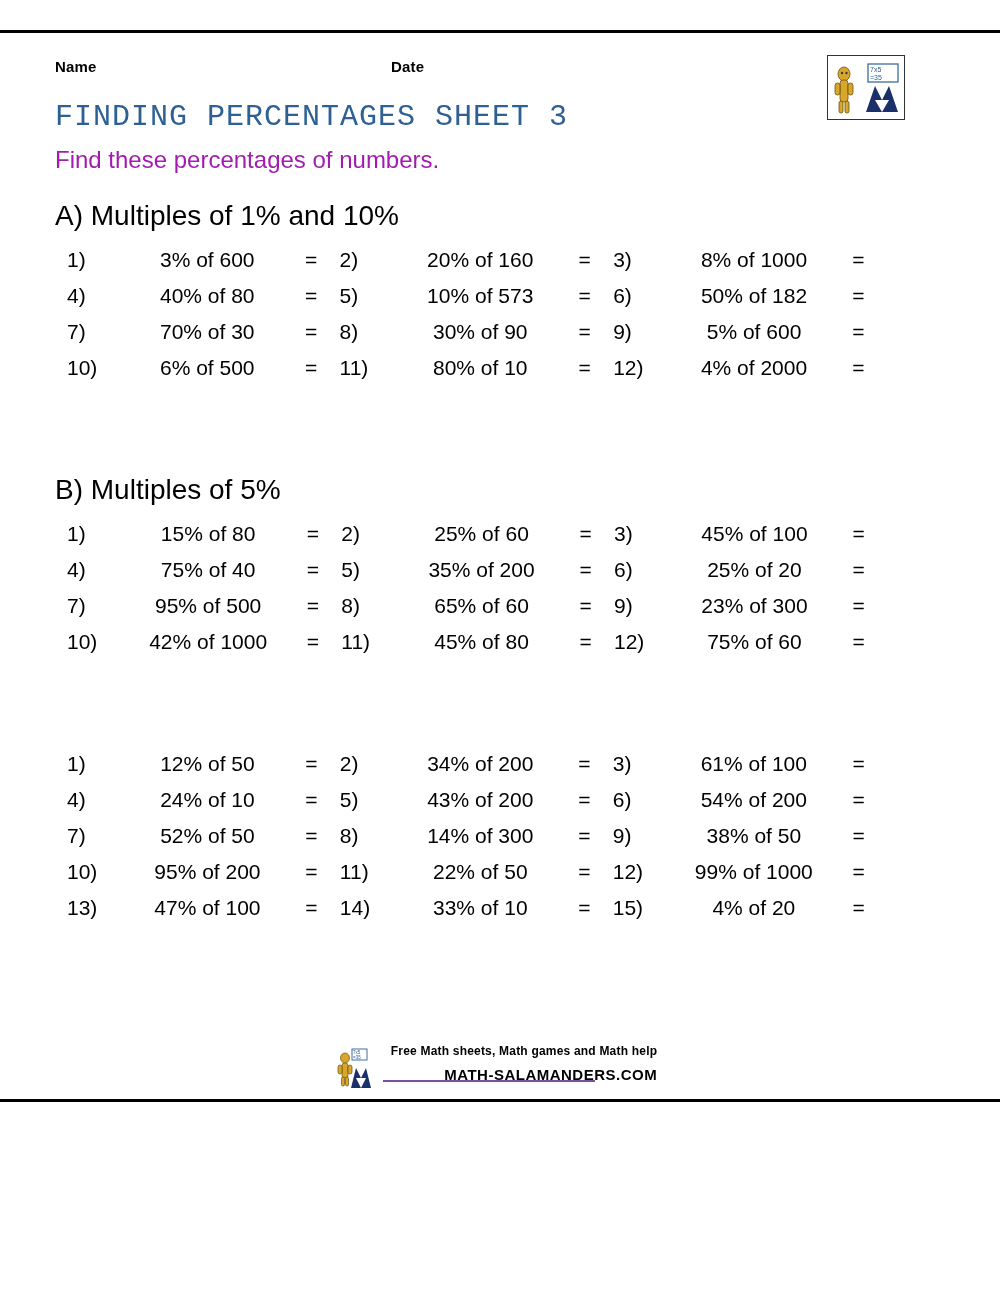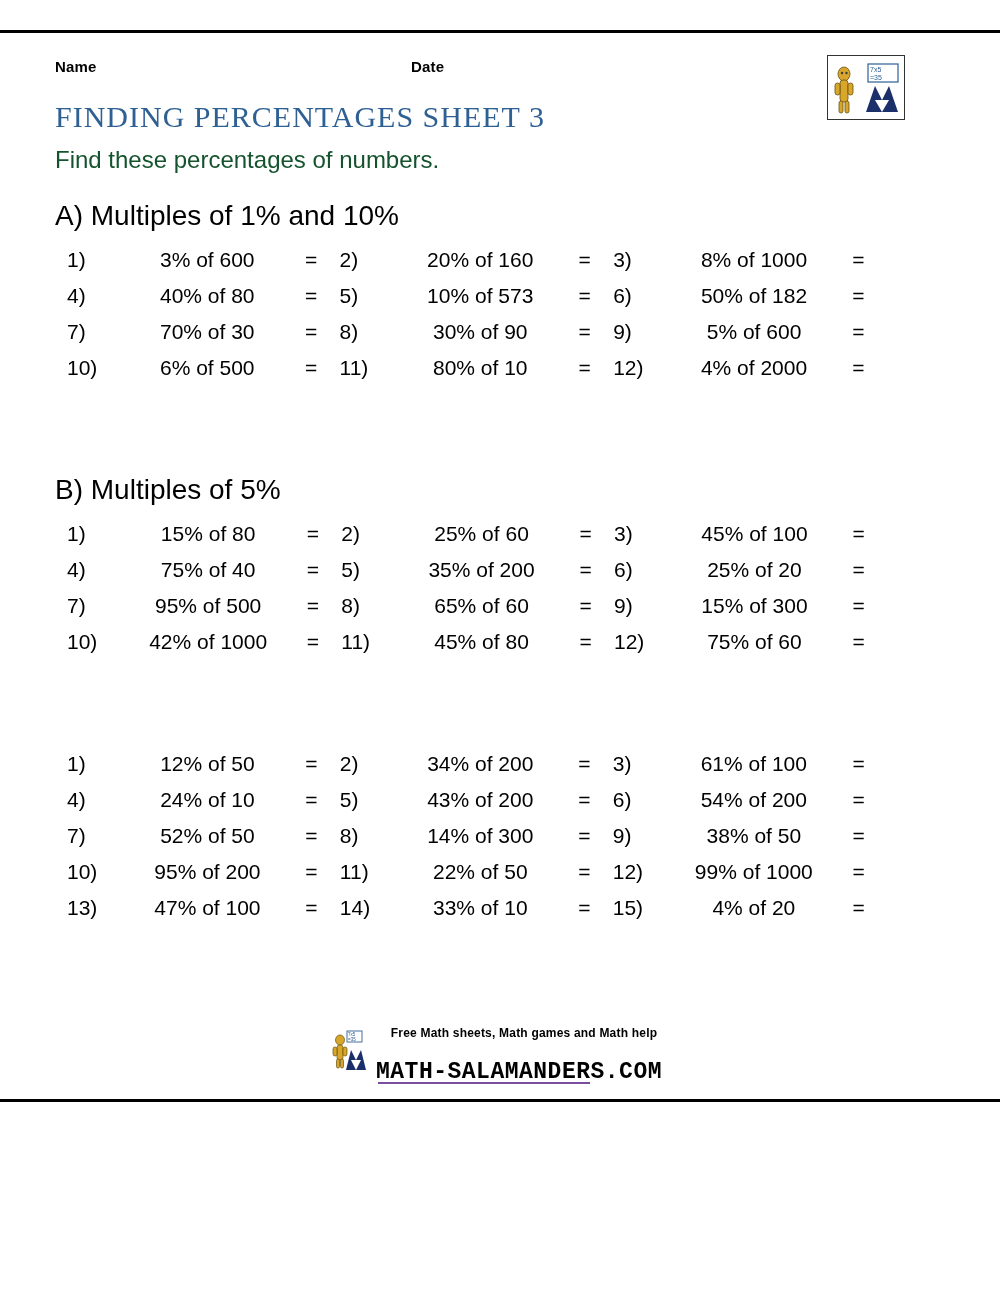--- a/index.html
+++ b/index.html
@@ -48,21 +48,21 @@
   .name-label {
     position: absolute;
     left: 0;
     top: 10px;
     font-size: 15px;
     font-weight: bold;
     letter-spacing: .2px;
   }
   .date-label {
     position: absolute;
-    left: 356px;
+    left: 336px;
     top: 10px;
     font-size: 15px;
     font-weight: bold;
     letter-spacing: .2px;
   }
   .logo-box {
     position: absolute;
     right: -20px;
     top: 7px;
     width: 78px;
@@ -72,26 +72,26 @@
     box-sizing: border-box;
     overflow: hidden;
   }
   .logo-box svg { display: block; }
   h1.title {
     margin: 12px 0 0 0;
     font-size: 30px;
     font-weight: normal;
     letter-spacing: 1px;
     color: #2e6094;
-    font-family: Liberation Serif, serif;
+    font-family: Liberation Mono, monospace;
   }
   .subtitle {
     margin-top: 12px;
     font-size: 24px;
-    color: #14532d;
+    color: #a21caf;
   }
   .section {
     margin-top: 26px;
   }
   .section-title {
     font-size: 28px;
     margin-bottom: 10px;
   }
   .q-table {
     width: 820px;
@@ -123,42 +123,41 @@
   .footer {
     position: absolute;
     left: 0;
     right: 0;
     bottom: 36px;
     text-align: center;
   }
   .footer-inner {
     display: inline-block;
     position: relative;
-    text-align: center;
+    text-align: right;
   }
   .footer-logo {
     position: absolute;
     left: -10px;
     top: 2px;
     width: 52px;
     height: 44px;
   }
   .footer-line1 {
     font-size: 12px;
     font-weight: bold;
     margin-left: 48px;
     letter-spacing: .2px;
   }
   .footer-line2 {
-    font-size: 23px;
+    font-size: 15px;
     font-weight: bold;
     margin-left: 38px;
     letter-spacing: .5px;
-    margin-top: 19px;
-    font-family: Liberation Mono, monospace;
+    margin-top: 8px;
   }
   .footer-underline {
     margin-left: 40px;
     width: 212px;
     height: 2px;
     background: #7a4fa0;
     margin-top: -3px;
   }
 </style>
 </head>
@@ -285,21 +284,21 @@
           <td class="eq">=</td>
         </tr>
         <tr>
           <td class="num">7)</td>
           <td class="expr">95% of 500</td>
           <td class="eq">=</td>
           <td class="num">8)</td>
           <td class="expr">65% of 60</td>
           <td class="eq">=</td>
           <td class="num">9)</td>
-          <td class="expr">15% of 300</td>
+          <td class="expr">23% of 300</td>
           <td class="eq">=</td>
         </tr>
         <tr>
           <td class="num">10)</td>
           <td class="expr">42% of 1000</td>
           <td class="eq">=</td>
           <td class="num">11)</td>
           <td class="expr">45% of 80</td>
           <td class="eq">=</td>
           <td class="num">12)</td>

